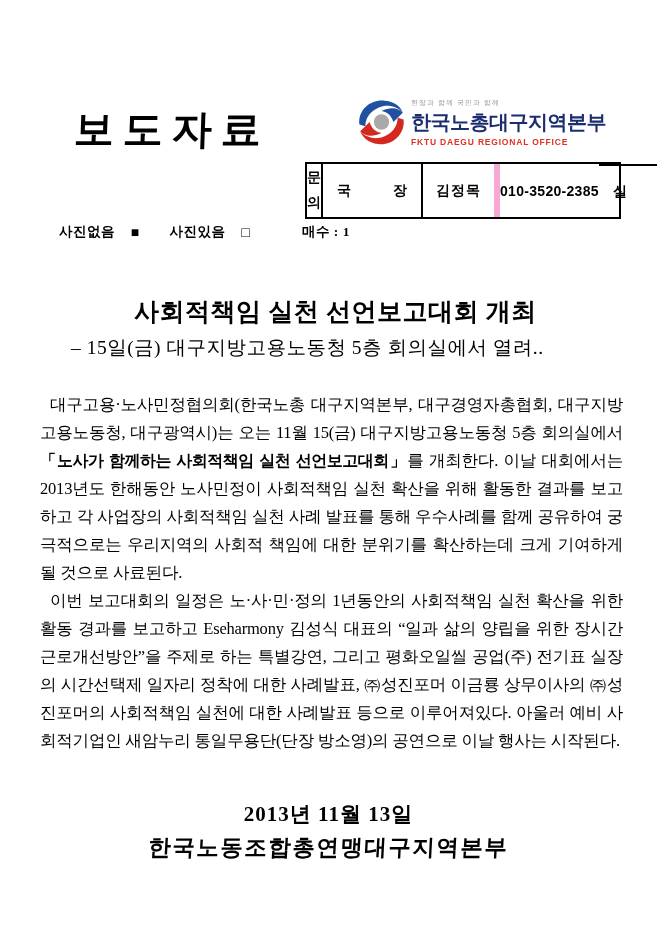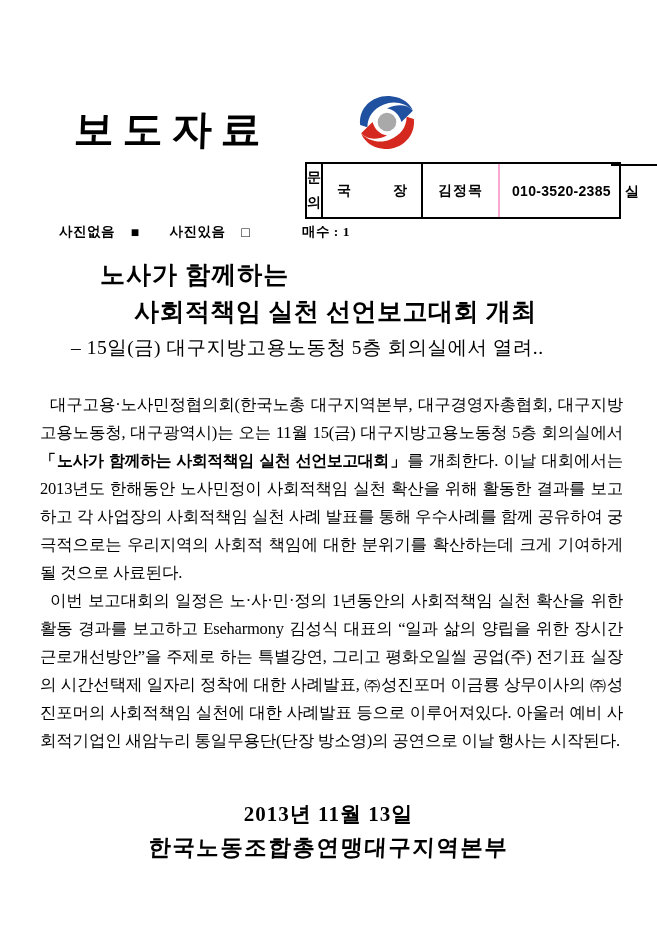--- a/index.html
+++ b/index.html
@@ -37,22 +37,22 @@
     border:2px solid #000; display:flex;
     font-family:"Liberation Sans","DejaVu Sans",sans-serif;
     font-size:14px; font-weight:bold;
   }
   .ct-group { width:31px; border-right:2px solid #000; display:flex; flex-direction:column; align-items:center; justify-content:space-around; padding:2px 0; }
   .ct-rows { flex:1; display:flex; flex-direction:row; }
   .ct-row { flex:1; display:flex; align-items:stretch; }
   .ct-row + .ct-row { border-top:2px solid #000;align-items:center; }
   .ct-pos { width:100px; border-right:2px solid #000; padding:0 14px; display:flex; align-items:center; }
   .ct-pos span { width:100%; text-align:justify; text-align-last:justify; }
-  .ct-name { width:77px; border-right:2px solid #f9a8d4; display:flex; align-items:center; justify-content:center; letter-spacing:1px; }
-  .ct-phone { flex:1; display:flex; align-items:center; justify-content:center; letter-spacing:0.3px; white-space:nowrap;padding-left:12px; }
+  .ct-name { width:77px; border-right:6px solid #f9a8d4; display:flex; align-items:center; justify-content:center; letter-spacing:1px; }
+  .ct-phone { flex:1; display:flex; align-items:center; justify-content:center; letter-spacing:0.3px; white-space:nowrap; }
   
   .headline-1 { position:absolute; left:100px; top:258px; font-size:25px; font-weight:bold; letter-spacing:1px; }
   .headline-2 { position:absolute; left:134px; top:295px; font-size:25px; font-weight:bold; letter-spacing:0.5px; }
   .headline-sub { position:absolute; left:71px; top:334px; font-size:19.5px; letter-spacing:0.5px; }
   
   .body-text {
     position:absolute; left:40px; top:391px; width:583px;
     font-size:16.5px; line-height:28px; text-align:justify;
     letter-spacing:-0.2px;
   }
@@ -74,20 +74,25 @@
     <svg class="emblem" viewBox="0 0 60 62" xmlns="http://www.w3.org/2000/svg">
 
       <path d="M4 34 C2 16 18 4 34 6 C46 7 53 14 55 20 C48 12 36 10 27 14 C17 18 11 26 11 36 Z" fill="#2050a0"></path>
       <path d="M55 20 L44 31 C42 24 37 19 30 18 C40 13 50 14 55 20 Z" fill="#2050a0"></path>
 
       <path d="M56 28 C58 46 42 59 26 57 C14 56 7 48 5 42 C12 50 24 52 33 48 C43 44 49 36 49 26 Z" fill="#d5281f"></path>
       <path d="M5 42 L16 31 C18 38 23 43 30 44 C20 49 10 48 5 42 Z" fill="#d5281f"></path>
 
       <circle cx="30" cy="31" r="9" fill="#a9a9a9"></circle>
     </svg>
+    <div class="logo-text">
+      <div class="logo-slogan">현장과 함께 국민과 함께</div>
+      <div class="logo-kr">한국노총대구지역본부</div>
+      <div class="logo-en">FKTU DAEGU REGIONAL OFFICE</div>
+    </div>
   </div>
 
   <div class="photo-line">
     <span>사진없음</span>
     <span class="gap-s"></span>
     <span class="sq">■</span>
     <span class="gap-l"></span>
     <span>사진있음</span>
     <span class="gap-s"></span>
     <span class="sq">□</span>
@@ -111,21 +116,20 @@
       <div class="ct-row">
         <div class="ct-pos">
             <span>실 장</span>
           </div>
         <div class="ct-name">권오준</div>
         <div class="ct-phone">011- 515-5888</div>
       </div>
     </div>
   </div>
 
-  <div class="headline-1">노사가 함께하는</div>
   <div class="headline-2">사회적책임 실천 선언보고대회 개최</div>
   <div class="headline-sub">– 15일(금) 대구지방고용노동청 5층 회의실에서 열려..</div>
 
   <div class="body-text">
     <p><span>대구고용·노사민정협의회(한국노총 대구지역본부, 대구경영자총협회, 대구지방고용노동청, 대구광역시)는 오는 11월 15(금) 대구지방고용노동청 5층 회의실에서 </span><span class="body-bold">「노사가 함께하는 사회적책임 실천 선언보고대회」</span><span>를 개최한다. 이날 대회에서는 2013년도 한해동안 노사민정이 사회적책임 실천 확산을 위해 활동한 결과를 보고하고 각 사업장의 사회적책임 실천 사례 발표를 통해 우수사례를 함께 공유하여 궁극적으로는 우리지역의 사회적 책임에 대한 분위기를 확산하는데 크게 기여하게 될 것으로 사료된다.</span></p>
     <p>이번 보고대회의 일정은 노·사·민·정의 1년동안의 사회적책임 실천 확산을 위한 활동 경과를 보고하고 Eseharmony 김성식 대표의 “일과 삶의 양립을 위한 장시간 근로개선방안”을 주제로 하는 특별강연, 그리고 평화오일씰 공업(주) 전기표 실장의 시간선택제 일자리 정착에 대한 사례발표, ㈜성진포머 이금룡 상무이사의 ㈜성진포머의 사회적책임 실천에 대한 사례발표 등으로 이루어져있다. 아울러 예비 사회적기업인 새암누리 통일무용단(단장 방소영)의 공연으로 이날 행사는 시작된다.</p>
   </div>
 
   <div class="footer-date">2013년 11월 13일</div>
   <div class="footer-org">한국노동조합총연맹대구지역본부</div>

